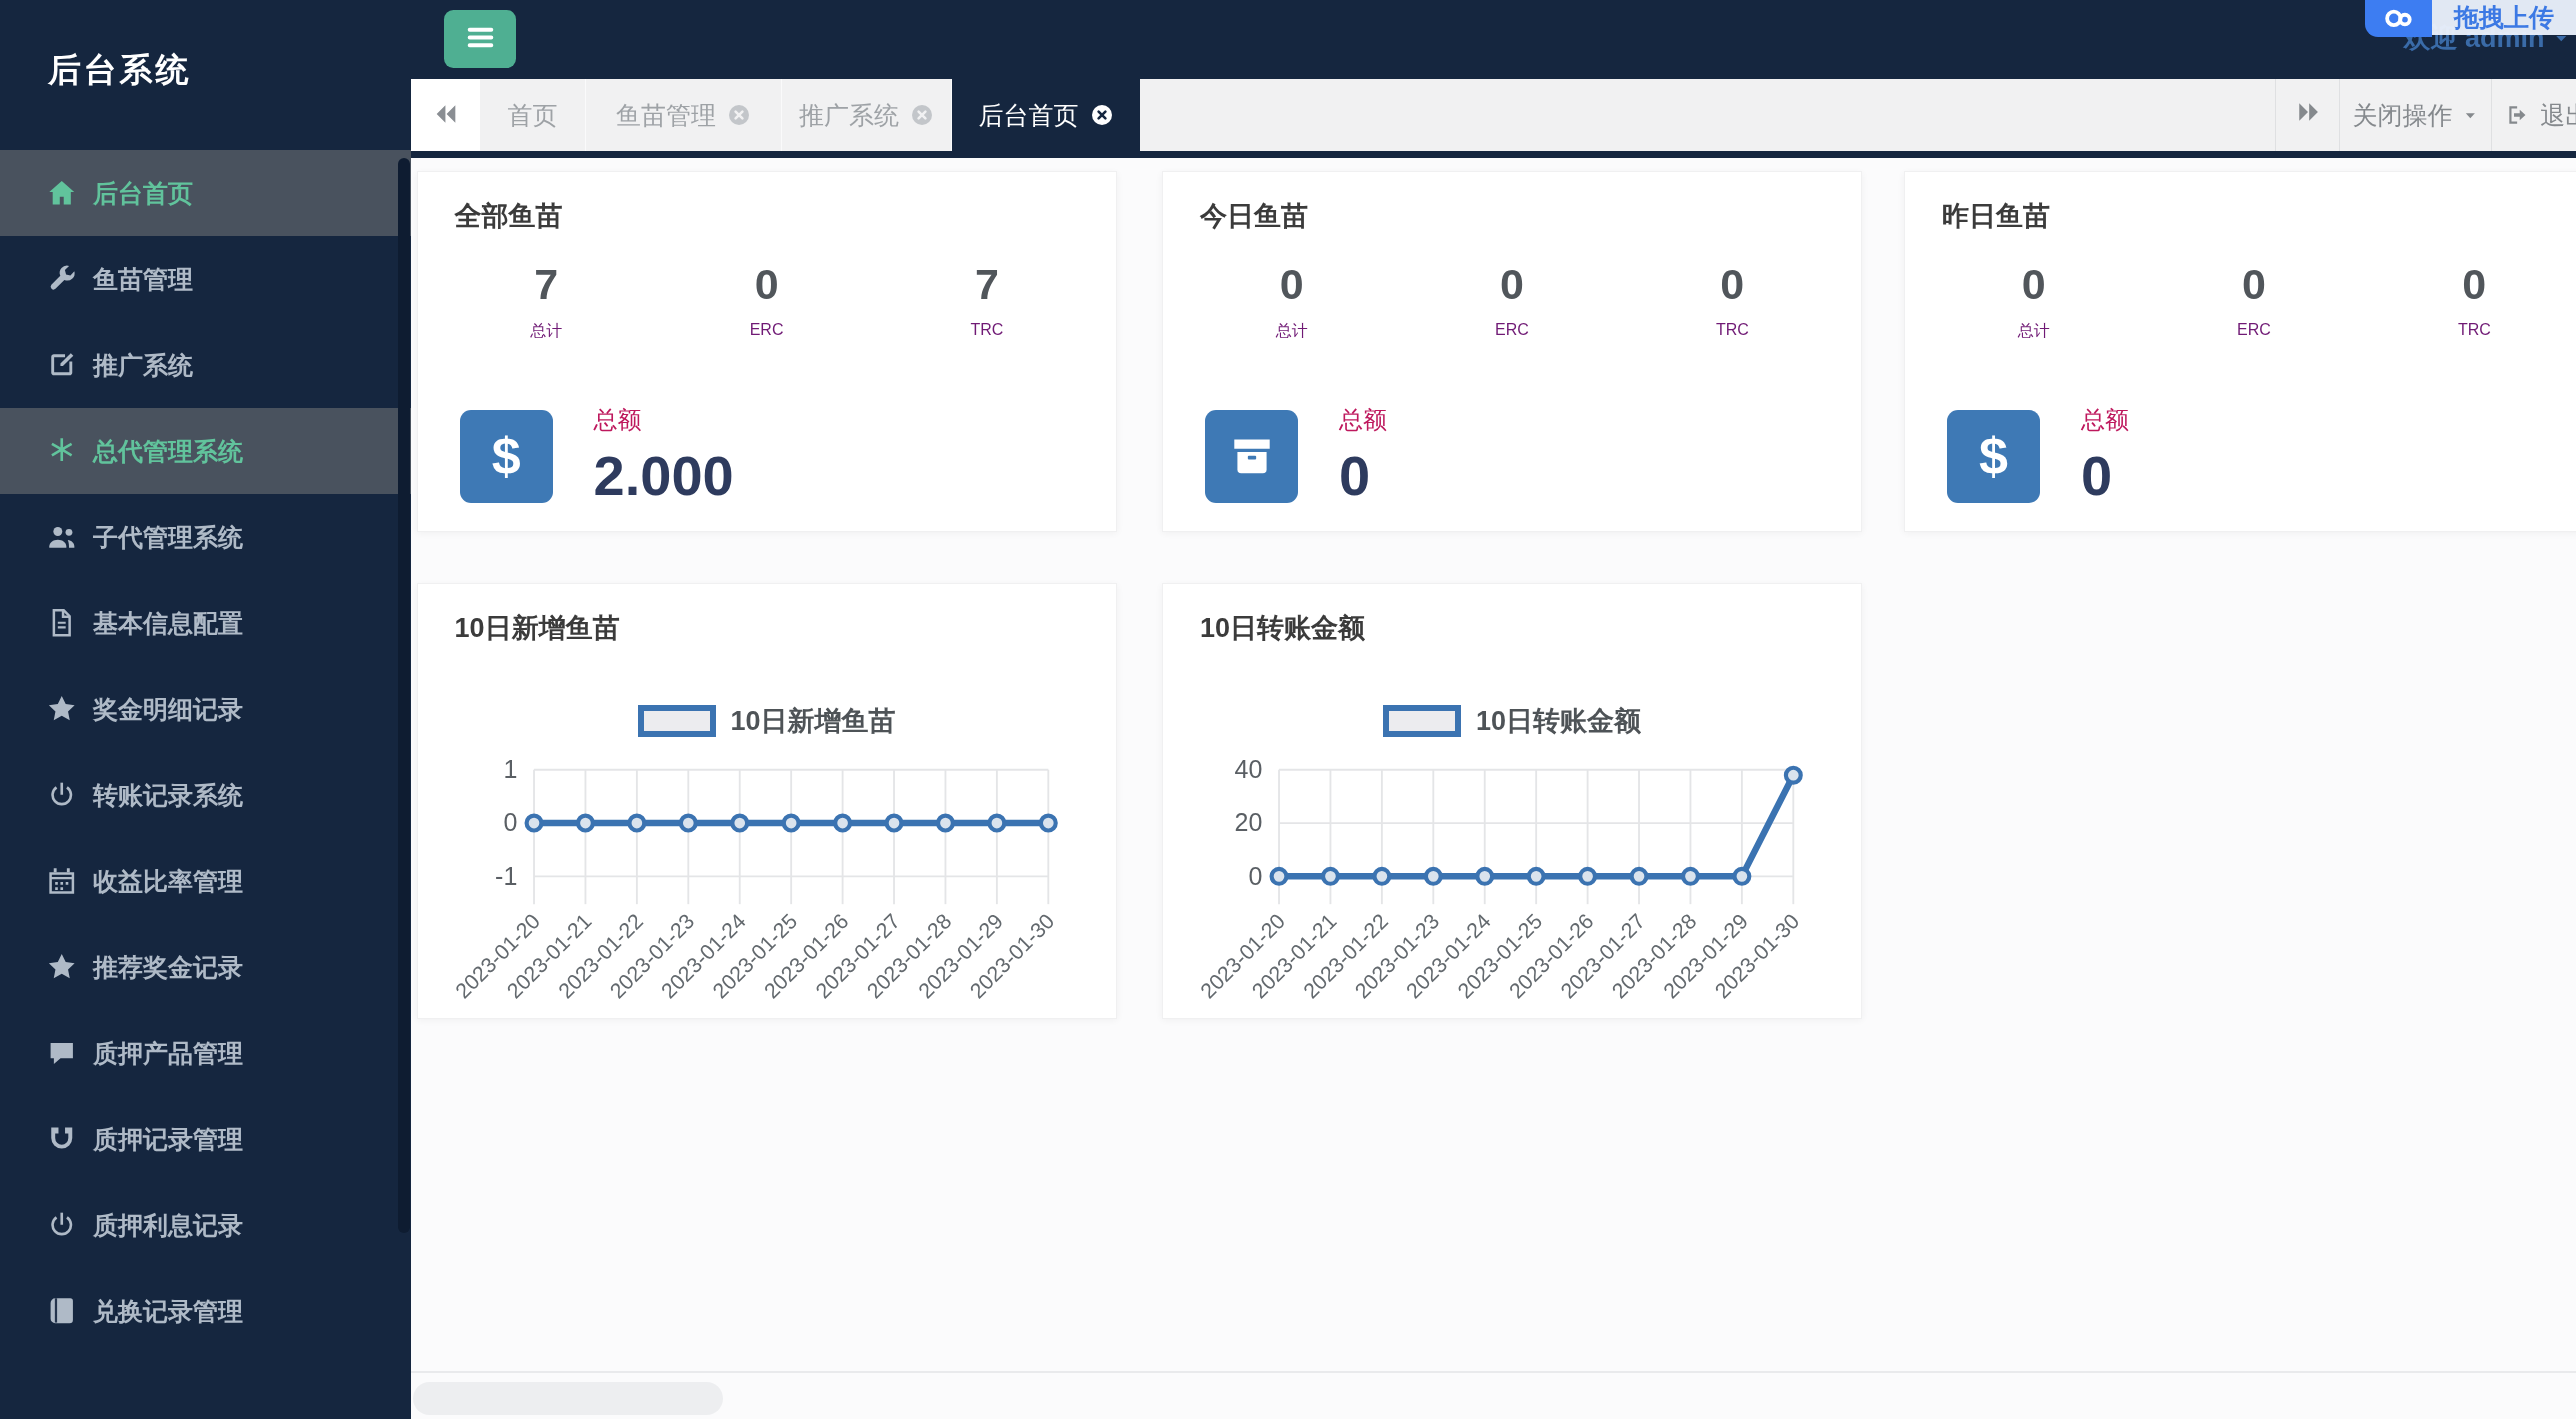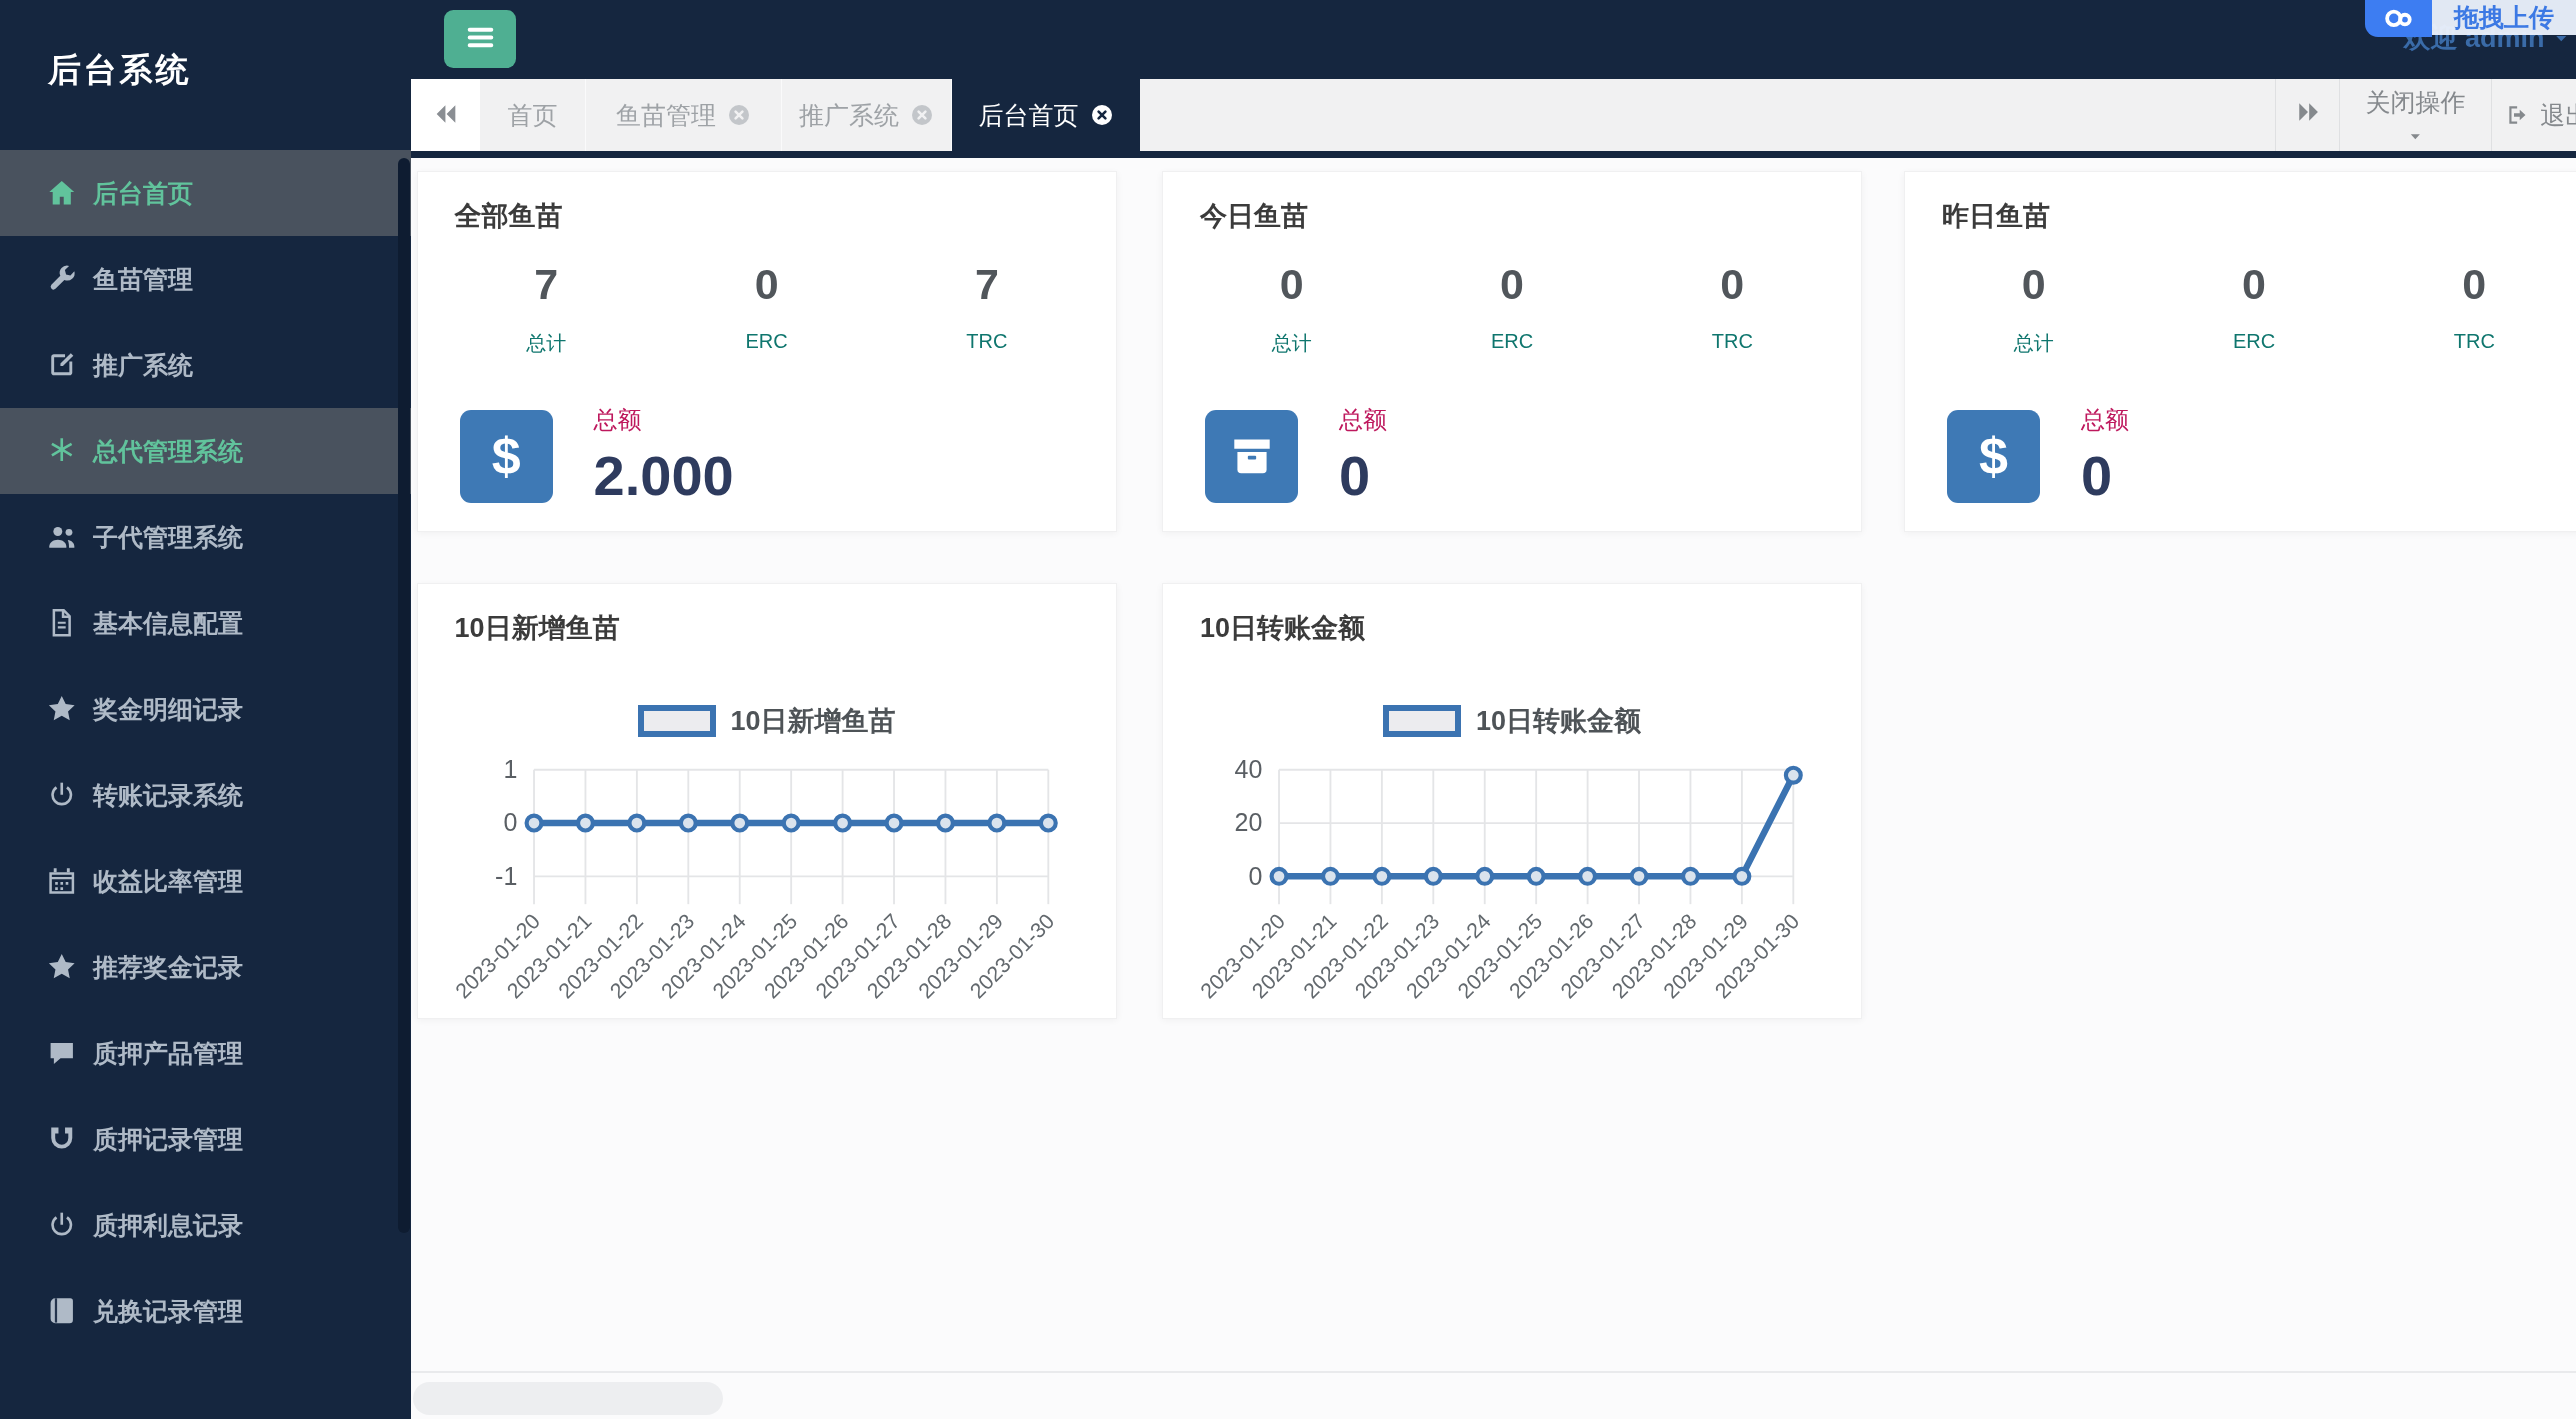--- a/index.html
+++ b/index.html
@@ -40,21 +40,21 @@
 
   
   .content { position:absolute; left:411px; top:158px; width:2165px; height:1261px; background:#FBFBFC; z-index:1; }
   .card { position:absolute; background:#FFFFFF; border:0.9px solid #F0F0F1; box-shadow:0 1.9px 7.4px rgba(0,0,0,0.05); }
   .stat-card { top:13px; width:700px; height:361px; }
   .chart-card { top:425px; width:700px; height:436px; }
   .card-title { position:absolute; left:37px; top:26px; font-size:27px; font-weight:bold; color:#3B3B3B; }
   .stats-row { position:absolute; left:18.5px; right:18.5px; top:88px; display:flex; }
   .stat-col { flex:1; text-align:center; }
   .stat-value { font-size:43px; font-weight:bold; color:#51565B; }
-  .stat-label { margin-top:21px; font-size:20px; color:#0f766e; }
+  .stat-label { margin-top:12px; font-size:16px; color:#701a75; }
   .card-bottom { position:absolute; left:42px; top:232px; display:flex; align-items:center; gap:41px; }
   .icon-tile { width:93px; height:93px; background:#3E79B5; border-radius:11px; display:flex; align-items:center; justify-content:center; color:#fff; }
   .icon-tile .dollar { font-size:52px; font-weight:bold; color:#fff; }
   .icon-tile svg { width:50px; height:50px; }
   .total-label { font-size:24px; color:#be185d; margin-bottom:7.4px; }
   .total-value { font-size:56px; font-weight:bold; color:#2E3B5E; }
   .chart-legend { position:absolute; left:0; top:119px; width:100%; display:flex; align-items:center; justify-content:center; gap:15px; }
   .legend-swatch { width:78px; height:31.5px; background:#ECECEF; border:6.5px solid #3B73B1; }
   .legend-label { font-size:27px; font-weight:600; color:#4E5357; }
   .chart-svg-wrap { position:absolute; left:0; top:158px; width:700px; height:278px; }
@@ -254,21 +254,21 @@
           </svg>
         </span>
       </div>
     </div>
   <div class="tab-filler"></div>
   <div class="tab-ctrl" style="width:64px;">
     <span><svg viewBox="0 0 24 24" width="28" height="28" fill="#85898D">
           <path d="M4.5 4.5v15L12 12zM13 4.5v15l7.5-7.5z"></path>
         </svg></span>
   </div>
-  <div class="tab-ctrl" style="width:152px;flex-direction:column;">
+  <div class="tab-ctrl" style="width:152px;">
     <span>关闭操作</span>
     <svg viewBox="0 0 24 24" width="16.7" height="16.7" fill="#85898D">
         <path d="M5.5 9h13L12 16z"></path>
       </svg>
   </div>
   <div class="tab-ctrl" style="width:85px;justify-content:flex-start;padding-left:13px;">
     <svg viewBox="0 0 24 24" width="26" height="26" fill="#85898D">
         <path d="M4 4h7.2v2H6v12h5.2v2H4z"></path>
         <path d="m13.6 7.2 5.3 4.8-5.3 4.8v-3.1H8.3v-3.4h5.3z"></path>
       </svg>

